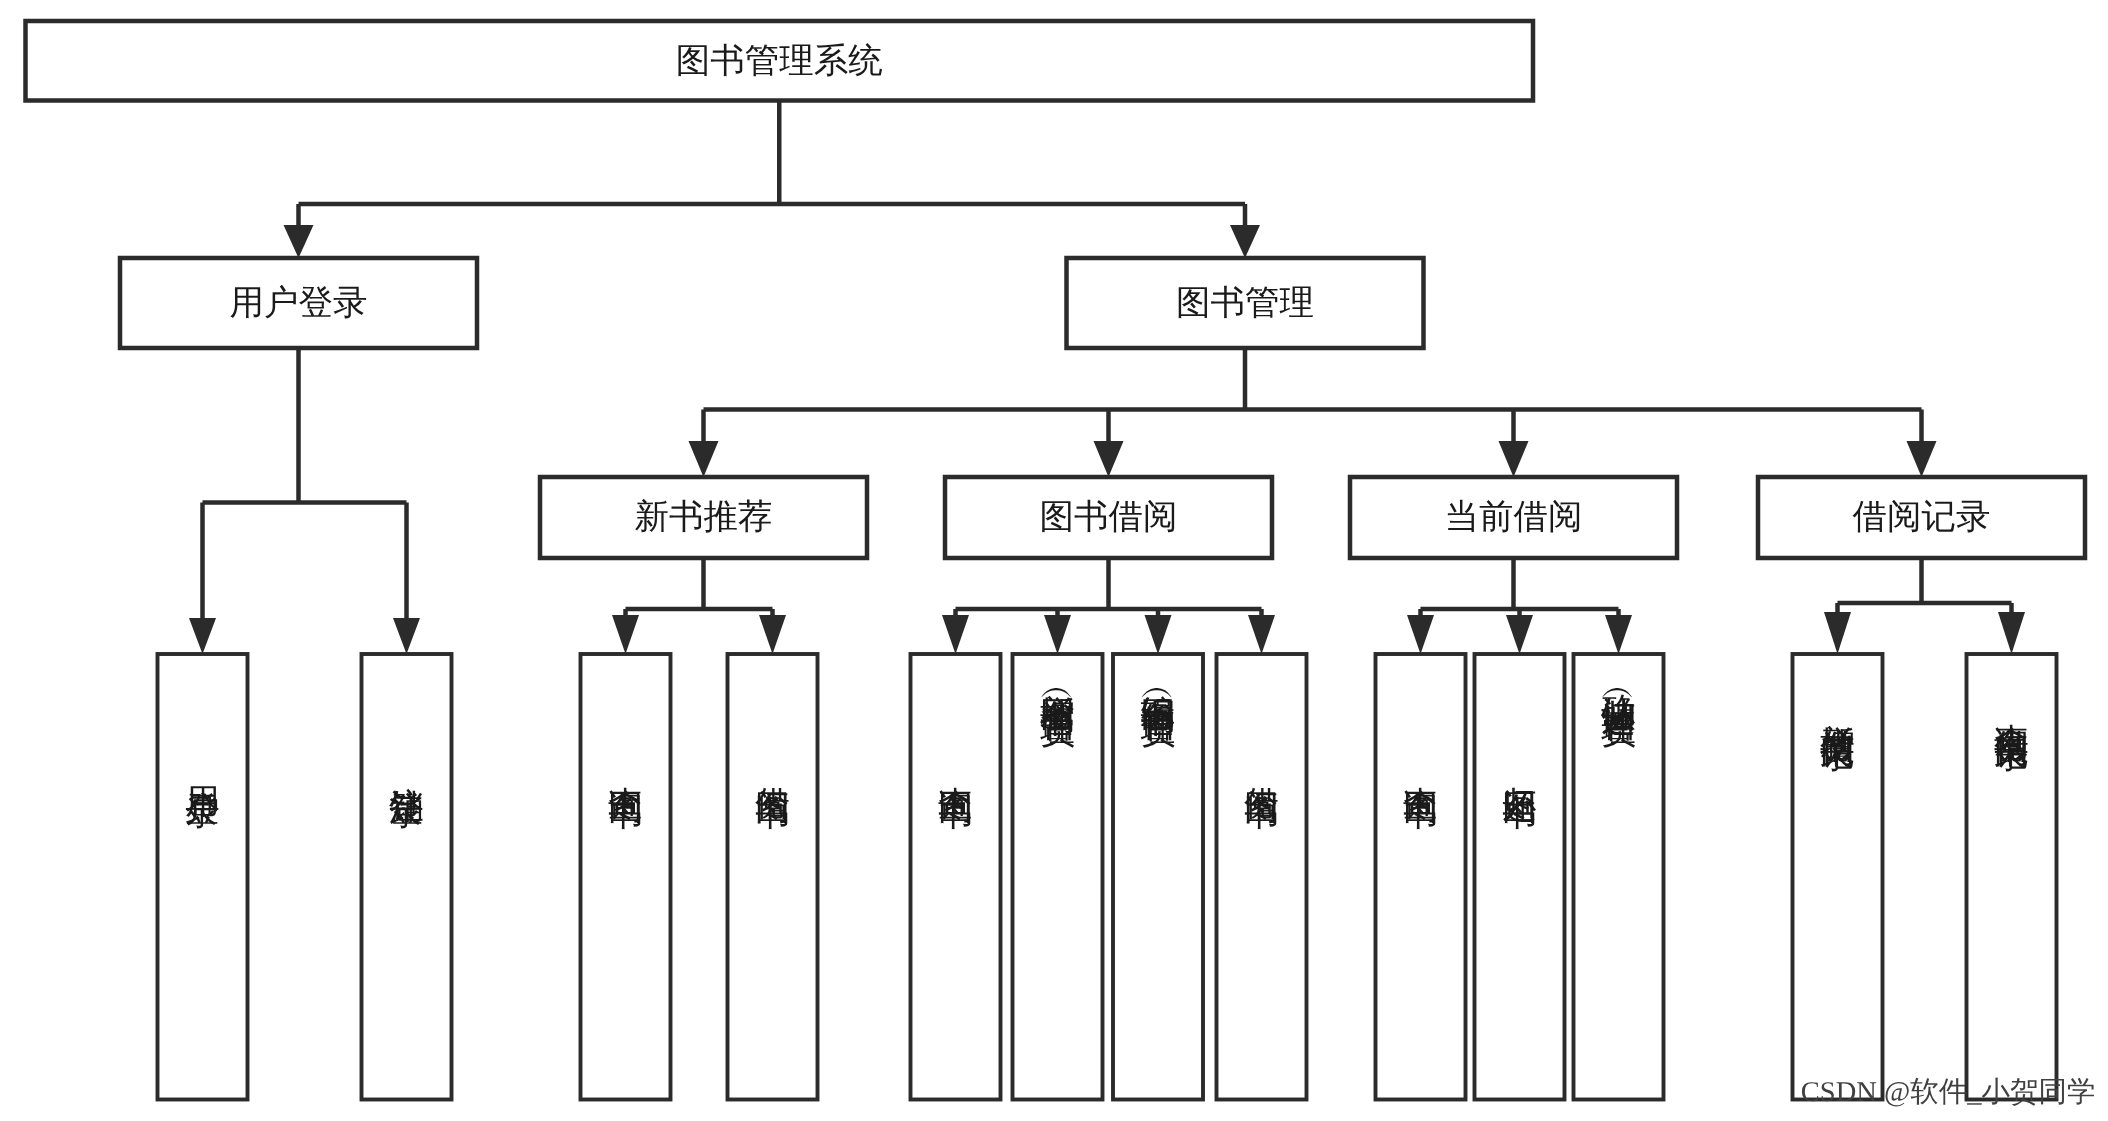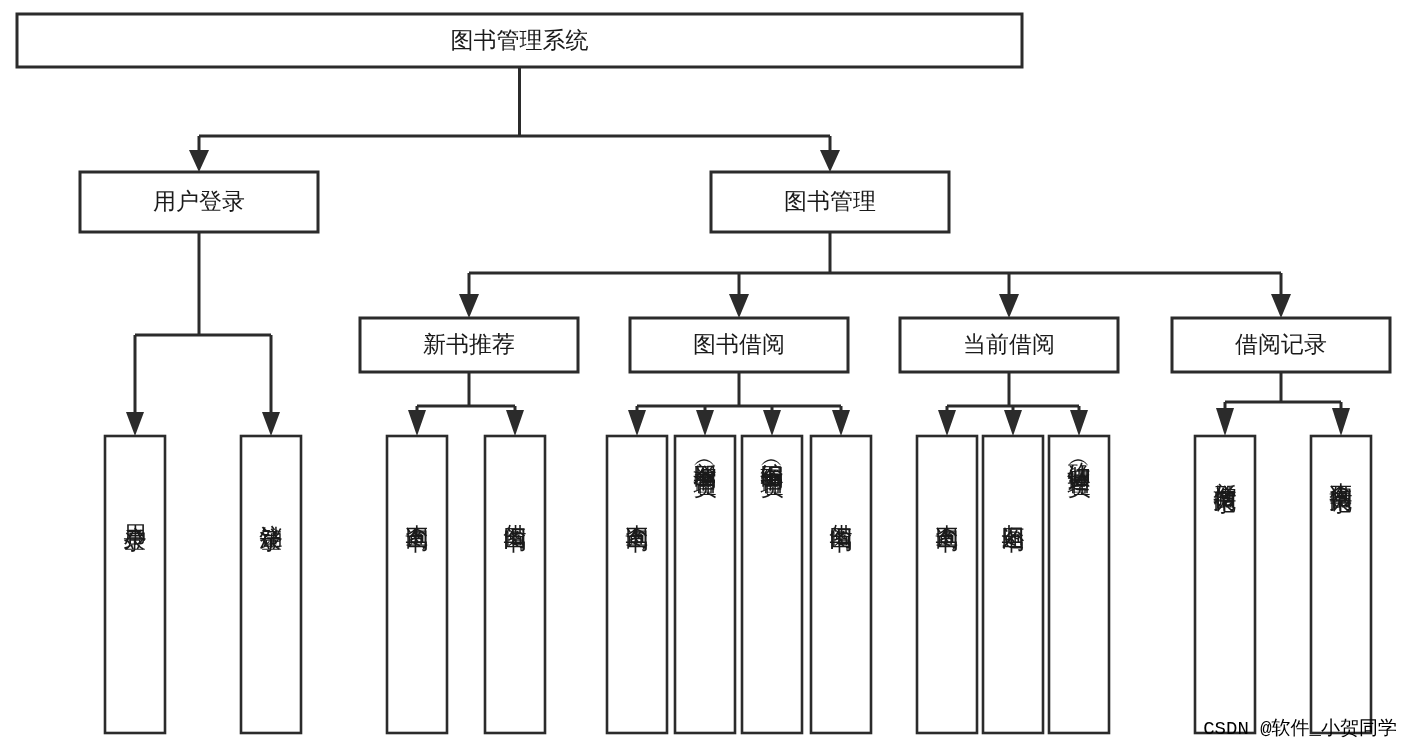--- a/index.html
+++ b/index.html
@@ -68,23 +68,23 @@
     font-size: 23px;
     color: #1a1a1a;
     line-height: 1.18;
     letter-spacing: 2px;
     white-space: nowrap;
   }
   .watermark {
     position: absolute;
     right: 8px;
     bottom: 6px;
-    font-family: Liberation Mono, monospace;
+    font-family: Liberation Serif, serif;
     font-size: 19px;
-    color: #000000;
+    color: #404040;
     white-space: nowrap;
     user-select: none;
   }
 </style>
 </head>
 <body>
 
 <div id="diagram-root">
 
   <svg class="flow-canvas" viewBox="0 0 1405 747">

